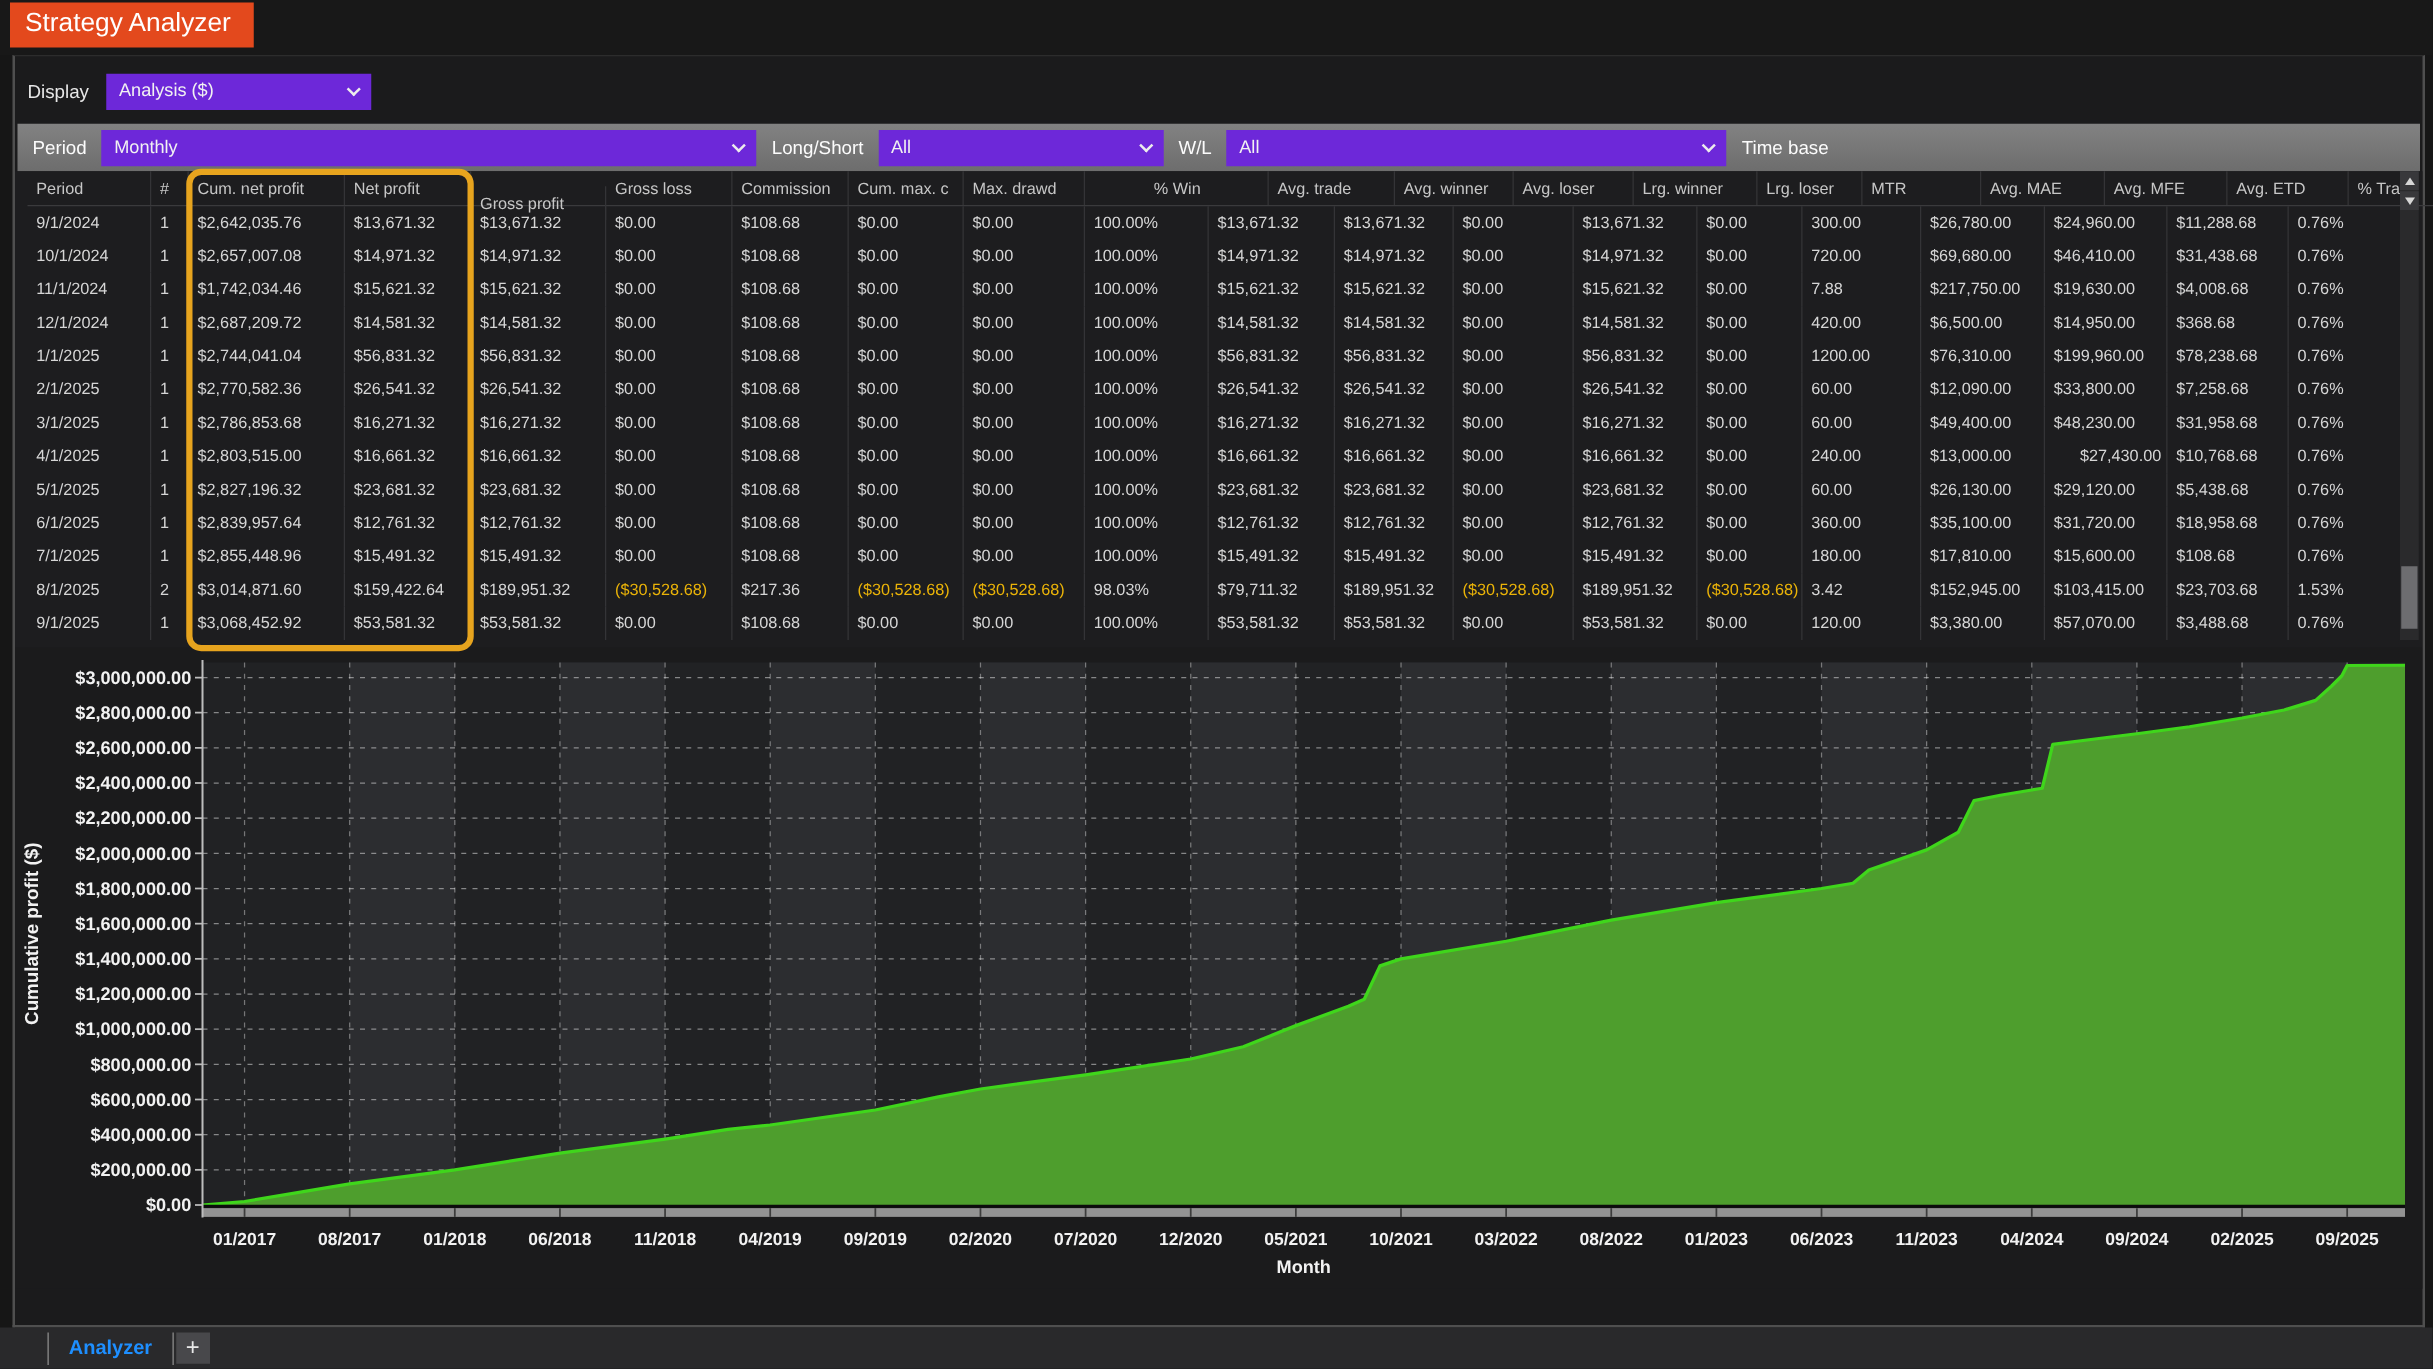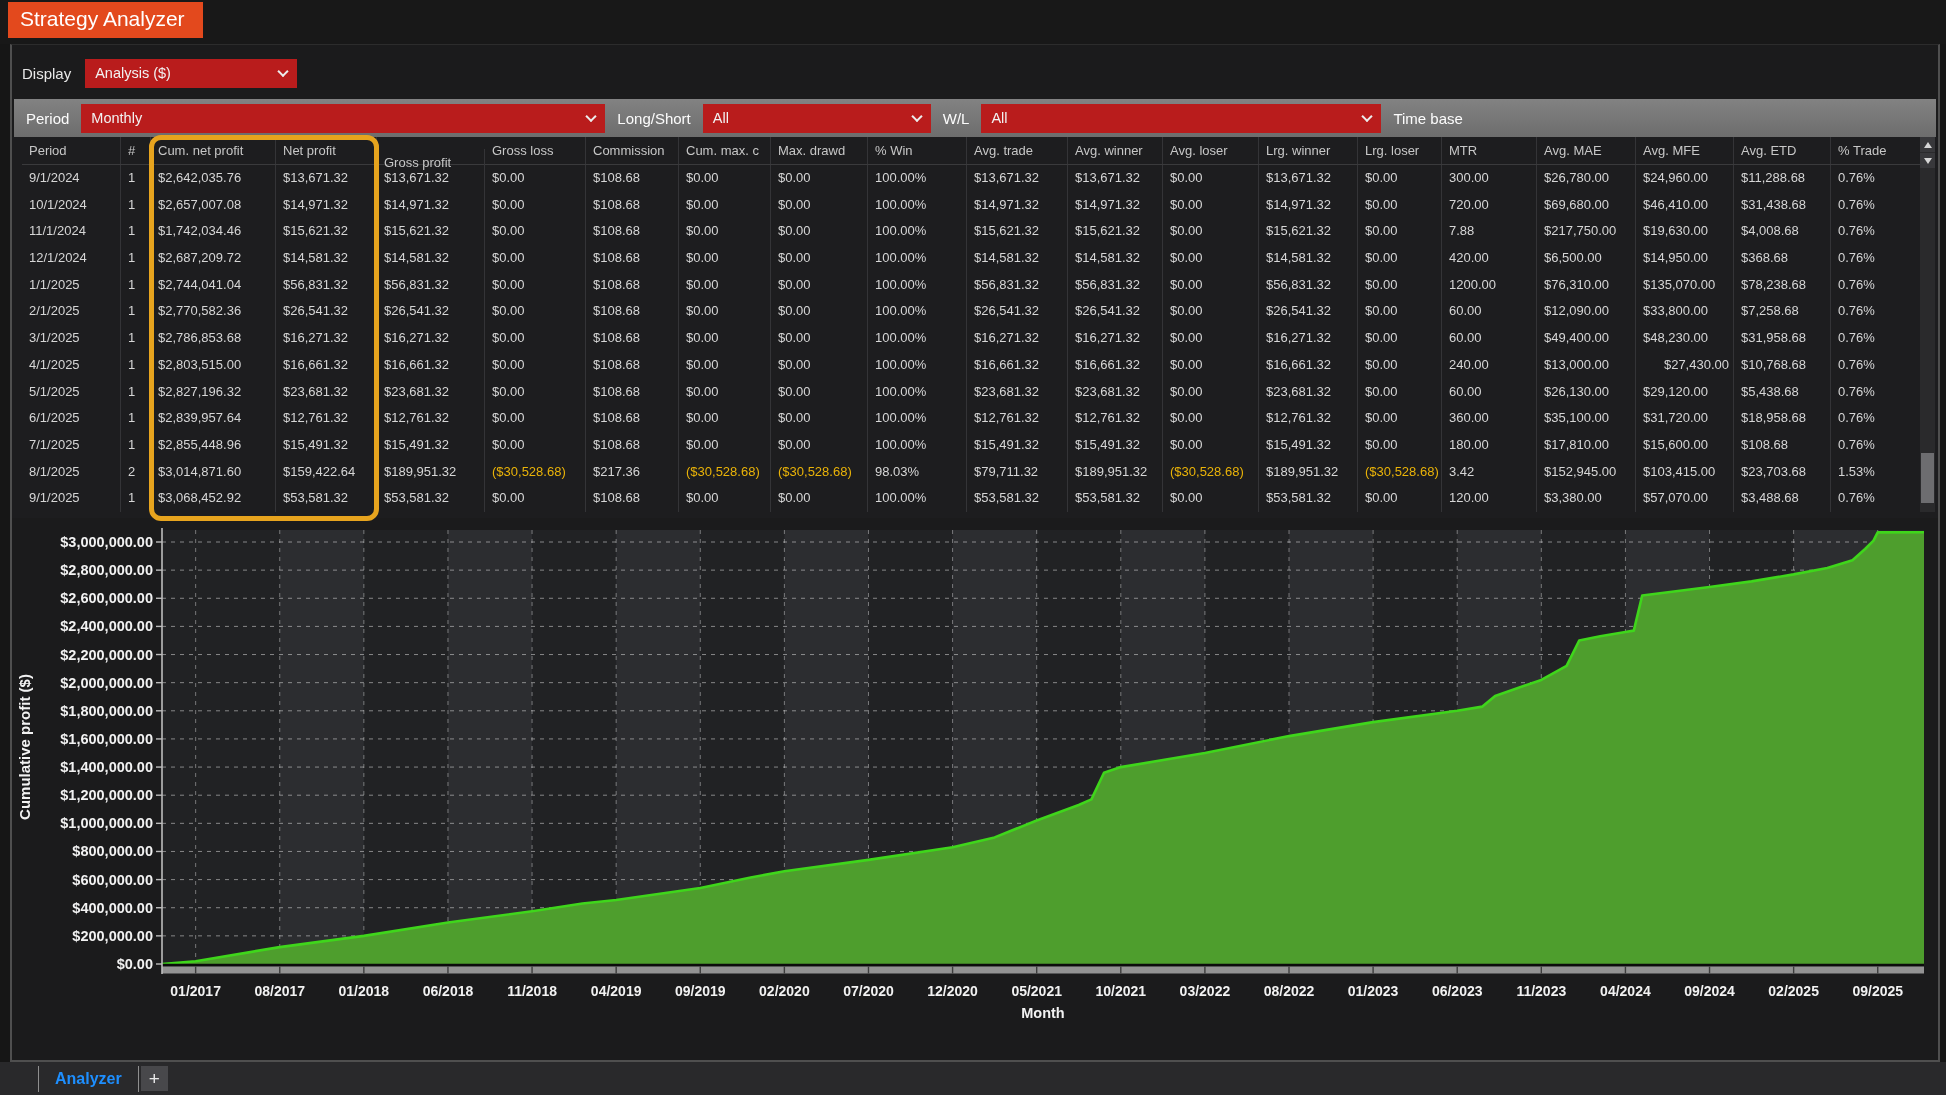--- a/index.html
+++ b/index.html
@@ -10,21 +10,21 @@
   .top-strip { height:44px; background:#181818; position:relative; }
   .title-tab { position:absolute; left:8px; top:2px; height:36px; background:#e3491d;
                color:#fff; font-size:21px; padding:5px 18px 0 12px; }
 
   
   .panel { position:absolute; left:10px; top:44px; width:1930px; height:1018px;
            background:#1b1b1c; border:2px solid #4f4f4f; border-top:1px solid #2c2c2c; }
 
   .display-row { height:46px; padding:10px 0 0 10px; display:flex; align-items:center; }
   .label { color:#e8e8e8; font-size:15px; }
-  .dd { position:relative; background:#b91c1c; color:#f2f2f2; font-size:14.5px;
+  .dd { position:relative; background:#6d28d9; color:#f2f2f2; font-size:14.5px;
         height:29px; line-height:29px; padding:0 26px 0 10px; cursor:default;
         white-space:nowrap; overflow:hidden; }
   .chev { position:absolute; right:10px; top:50%; width:8px; height:8px;
           border-right:2px solid #ececec; border-bottom:2px solid #ececec;
           transform:translateY(-70%) rotate(45deg); }
   #display-dd { width:212px; margin-left:14px; }
 
   .filter-bar { height:38px; margin:8px 2px 0 2px; display:flex; align-items:center;
                 background:linear-gradient(#828282,#6d6d6d); }
   .filter-bar .label { margin:0 12px; font-size:15px; color:#fcfcfc; }
@@ -111,21 +111,21 @@
         <div class="trow thead">
           <div class="tcell" style="width: 99px;">Period</div>
           <div class="tcell" style="width: 30px;">#</div>
           <div class="tcell" style="width: 125px;">Cum. net profit</div>
           <div class="tcell" style="width: 101px;">Net profit</div>
           <div class="tcell" style="width: 108px; margin-top: 24px;">Gross profit</div>
           <div class="tcell" style="width: 101px;">Gross loss</div>
           <div class="tcell" style="width: 93px;">Commission</div>
           <div class="tcell" style="width: 92px;">Cum. max. c</div>
           <div class="tcell" style="width: 97px;">Max. drawd</div>
-          <div class="tcell" style="width: 99px;">% Win</div>
+          <div class="tcell" style="width: 99px; margin-left: 48px;">% Win</div>
           <div class="tcell" style="width: 101px;">Avg. trade</div>
           <div class="tcell" style="width: 95px;">Avg. winner</div>
           <div class="tcell" style="width: 96px;">Avg. loser</div>
           <div class="tcell" style="width: 99px;">Lrg. winner</div>
           <div class="tcell" style="width: 84px;">Lrg. loser</div>
           <div class="tcell" style="width: 95px;">MTR</div>
           <div class="tcell" style="width: 99px;">Avg. MAE</div>
           <div class="tcell" style="width: 98px;">Avg. MFE</div>
           <div class="tcell" style="width: 97px;">Avg. ETD</div>
           <div class="tcell" style="width: 95px;">% Trade</div>
@@ -229,21 +229,21 @@
           <div class="tcell" style="width: 92px;">$0.00</div>
           <div class="tcell" style="width: 97px;">$0.00</div>
           <div class="tcell" style="width: 99px;">100.00%</div>
           <div class="tcell" style="width: 101px;">$56,831.32</div>
           <div class="tcell" style="width: 95px;">$56,831.32</div>
           <div class="tcell" style="width: 96px;">$0.00</div>
           <div class="tcell" style="width: 99px;">$56,831.32</div>
           <div class="tcell" style="width: 84px;">$0.00</div>
           <div class="tcell" style="width: 95px;">1200.00</div>
           <div class="tcell" style="width: 99px;">$76,310.00</div>
-          <div class="tcell" style="width: 98px;">$135,070.00</div>
+          <div class="tcell" style="width: 98px;">$199,960.00</div>
           <div class="tcell" style="width: 97px;">$78,238.68</div>
           <div class="tcell" style="width: 95px;">0.76%</div>
         </div>
         <div class="trow">
           <div class="tcell" style="width: 99px;">2/1/2025</div>
           <div class="tcell" style="width: 30px;">1</div>
           <div class="tcell" style="width: 125px;">$2,770,582.36</div>
           <div class="tcell" style="width: 101px;">$26,541.32</div>
           <div class="tcell" style="width: 108px;">$26,541.32</div>
           <div class="tcell" style="width: 101px;">$0.00</div>

